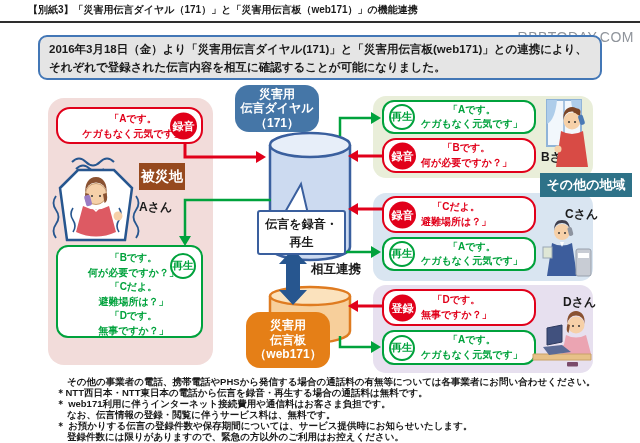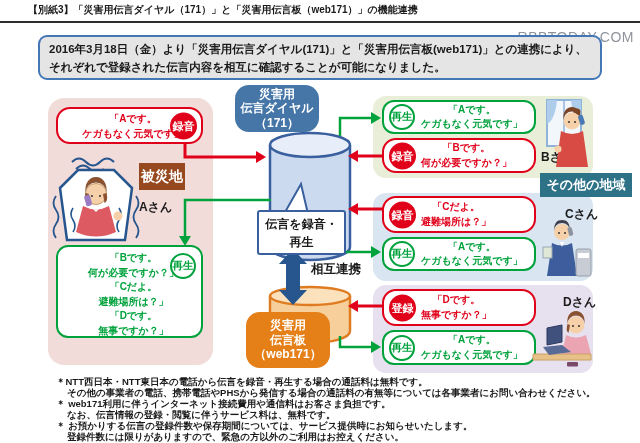--- a/index.html
+++ b/index.html
@@ -243,21 +243,21 @@
       <circle cx="48" cy="18" r="1" fill="#333"></circle>
     <path d="M35,27 q10,5 20,0 l5,19 h-29 z" fill="#eba4b2"></path>
     <path d="M37,33 l-10,9 4,4 8,-8 z" fill="#eba4b2"></path>
     <path d="M2,46 h58 v6 h-58 z" fill="#e7c188" stroke="#caa269"></path>
     <path d="M16,20 l15,-3 v17 l-15,3 z" fill="#41517e" stroke="#2d3a5e"></path>
     <path d="M12,39 l19,-2 9,7 -22,3 z" fill="#5a6a96"></path>
     <rect x="36" y="54" width="11" height="4.5" rx="1" fill="#7a4a6a"></rect>
   </svg>
 
   <div id="notes">
+    <div class="note ind">その他の事業者の電話、携帯電話やPHSから発信する場合の通話料の有無等については各事業者にお問い合わせください。</div>
     <div class="note">＊NTT西日本・NTT東日本の電話から伝言を録音・再生する場合の通話料は無料です。</div>
-    <div class="note ind">その他の事業者の電話、携帯電話やPHSから発信する場合の通話料の有無等については各事業者にお問い合わせください。</div>
     <div class="note">＊ web171利用に伴うインターネット接続費用や通信料はお客さま負担です。</div>
     <div class="note ind">なお、伝言情報の登録・閲覧に伴うサービス料は、無料です。</div>
     <div class="note">＊ お預かりする伝言の登録件数や保存期間については、サービス提供時にお知らせいたします。</div>
     <div class="note ind">登録件数には限りがありますので、緊急の方以外のご利用はお控えください。</div>
   </div>
 
 </div>
 
 </body></html>

